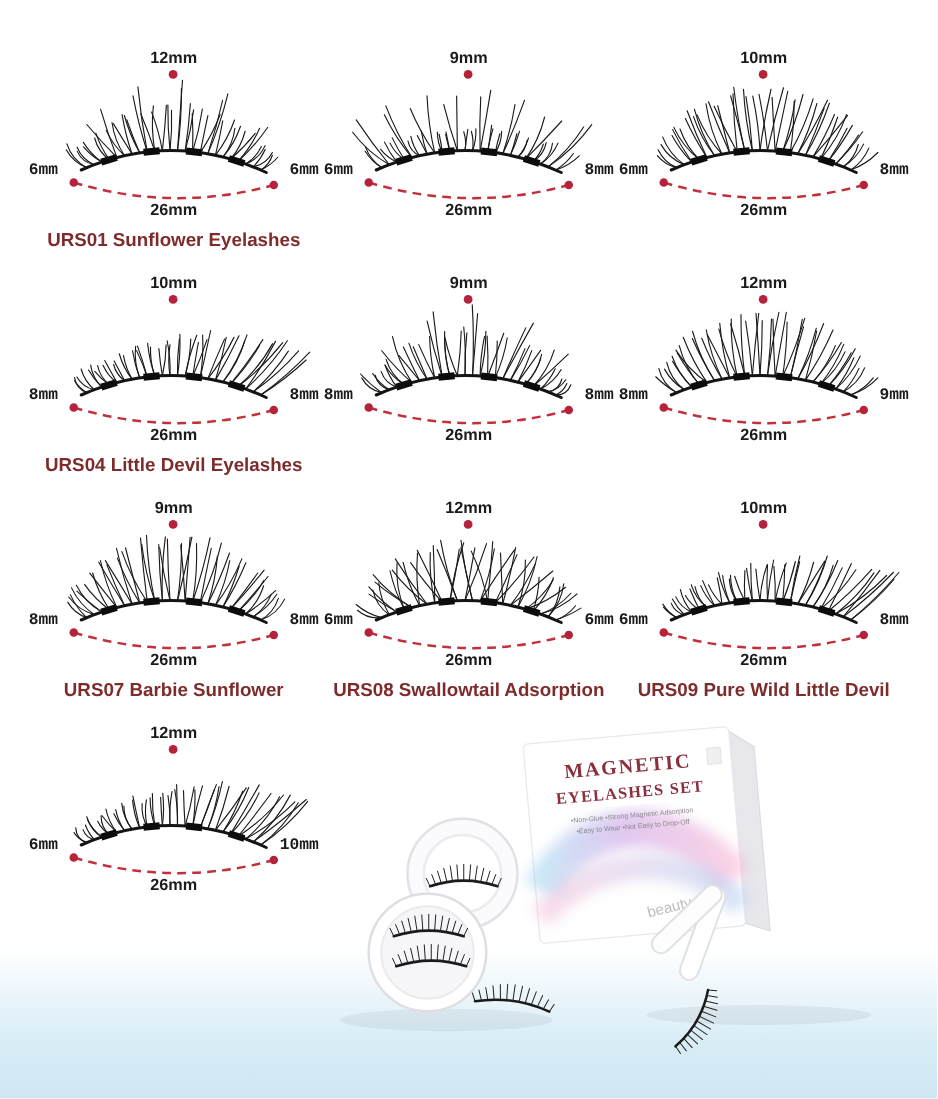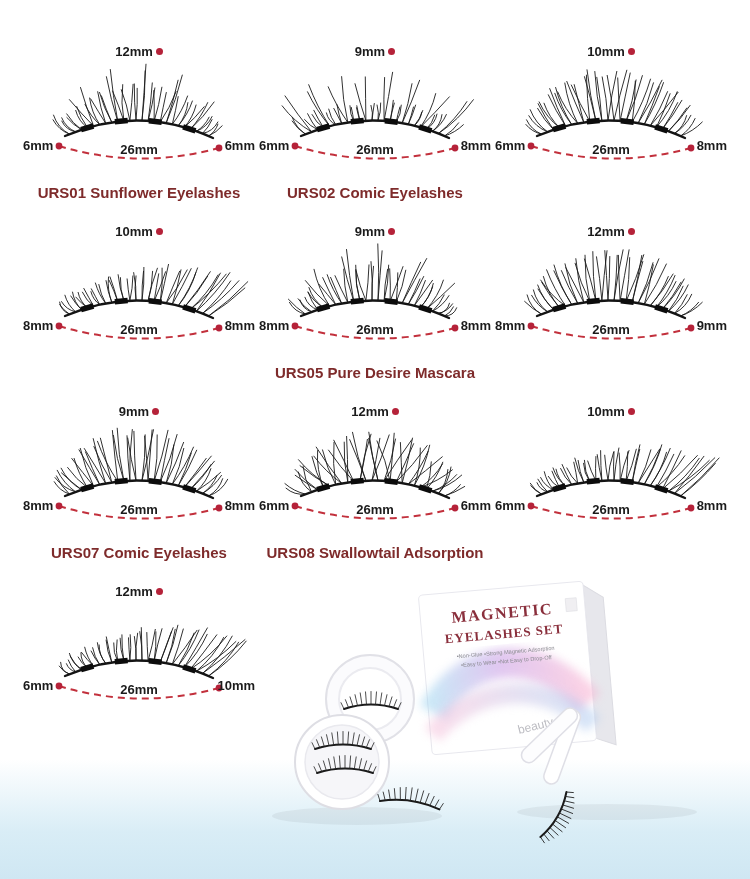--- a/index.html
+++ b/index.html
@@ -3,29 +3,29 @@
 <meta charset="utf-8">
 <style>
   html,body{margin:0;padding:0;background:#ffffff;}
   .page{position:relative;width:750px;height:879px;background:#ffffff;overflow:hidden;
         font-family:"Liberation Sans",sans-serif;}
   .bg-bottom{position:absolute;left:0;right:0;bottom:0;height:120px;
         background:linear-gradient(180deg,rgba(214,236,246,0) 0%,#d9edf6 60%,#cfe7f3 100%);}
   .grid{position:relative;display:grid;grid-template-columns:repeat(3,236px);
         justify-content:center;padding-top:38px;row-gap:4px;}
   .lash-item{width:236px;height:176px;display:flex;flex-direction:column;align-items:center;}
-  .top-label{display:flex;flex-direction:row;align-items:center;gap:3px;height:26px;}
+  .top-label{display:flex;flex-direction:column;align-items:center;gap:3px;height:26px;}
   .dot{width:7px;height:7px;border-radius:50%;background:#b52239;}
   .figure{position:relative;width:224px;height:112px;margin-top:2px;}
   .lash-svg{position:absolute;left:22px;top:0;width:180px;height:108px;overflow:visible;}
   .mm{font-size:13px;font-weight:700;color:#1b1b1b;white-space:nowrap;}
-  .side{position:absolute;top:72px;}
+  .side{position:absolute;top:62px;font-family:Liberation Mono, monospace;}
   .side.left{left:-4px;}
   .side.right{right:-4px;}
-  .width-label{position:absolute;left:50%;transform:translateX(-50%);top:76px;}
+  .width-label{position:absolute;left:50%;transform:translateX(-50%);top:94px;}
   .lash-name{font-size:15px;font-weight:700;color:#7e2b2b;margin-top:6px;white-space:nowrap;}
   .product-cell{position:relative;grid-column:2/4;height:176px;overflow:visible;}
   .product-svg{position:absolute;left:0;top:4px;width:470px;height:250px;overflow:visible;}
 </style>
 </head>
 <body>
 
 <div class="page">
   <div class="bg-bottom"></div>
 
@@ -163,21 +163,20 @@
             <path d="M99.8 54.8 L112.7 56.2" stroke="#0c0c0c" stroke-width="5.5" fill="none" stroke-linecap="butt"></path>
             <path d="M134.1 60.8 L146.5 64.8" stroke="#0c0c0c" stroke-width="5.5" fill="none" stroke-linecap="butt"></path>
             <path d="M10 80 Q90 104 170 82" stroke="#c2303c" stroke-width="2" fill="none" stroke-linecap="butt" stroke-dasharray="7 5"></path>
             <circle cx="10" cy="80" r="3.4" fill="#b52239"></circle>
             <circle cx="170" cy="82" r="3.4" fill="#b52239"></circle>
           </svg>
         <span class="mm side left">6mm</span>
         <span class="mm side right">8mm</span>
         <span class="mm width-label">26mm</span>
       </div>
-      <div class="lash-name">URS02 Comic Eyelashes</div>
     </div>
 
     <div class="lash-item">
       <div class="top-label">
         <span class="mm">10mm</span>
         <span class="dot"></span>
       </div>
       <div class="figure">
         <svg class="lash-svg" viewBox="0 0 180 108">
             <path d="M20.4 68.1 Q11.0 66.0 4.9 58.5" stroke="#1a1a1a" stroke-width="0.9" fill="none" stroke-linecap="round"></path>
@@ -304,20 +303,21 @@
             <path d="M99.8 54.8 L112.7 56.2" stroke="#0c0c0c" stroke-width="5.5" fill="none" stroke-linecap="butt"></path>
             <path d="M134.1 60.8 L146.5 64.8" stroke="#0c0c0c" stroke-width="5.5" fill="none" stroke-linecap="butt"></path>
             <path d="M10 80 Q90 104 170 82" stroke="#c2303c" stroke-width="2" fill="none" stroke-linecap="butt" stroke-dasharray="7 5"></path>
             <circle cx="10" cy="80" r="3.4" fill="#b52239"></circle>
             <circle cx="170" cy="82" r="3.4" fill="#b52239"></circle>
           </svg>
         <span class="mm side left">8mm</span>
         <span class="mm side right">8mm</span>
         <span class="mm width-label">26mm</span>
       </div>
+      <div class="lash-name">URS04 Little Devil Eyelashes</div>
     </div>
 
     <div class="lash-item">
       <div class="top-label">
         <span class="mm">9mm</span>
         <span class="dot"></span>
       </div>
       <div class="figure">
         <svg class="lash-svg" viewBox="0 0 180 108">
             <path d="M20.4 68.1 Q9.6 66.0 4.4 56.3" stroke="#1a1a1a" stroke-width="0.9" fill="none" stroke-linecap="round"></path>
@@ -374,21 +374,20 @@
             <path d="M99.8 54.8 L112.7 56.2" stroke="#0c0c0c" stroke-width="5.5" fill="none" stroke-linecap="butt"></path>
             <path d="M134.1 60.8 L146.5 64.8" stroke="#0c0c0c" stroke-width="5.5" fill="none" stroke-linecap="butt"></path>
             <path d="M10 80 Q90 104 170 82" stroke="#c2303c" stroke-width="2" fill="none" stroke-linecap="butt" stroke-dasharray="7 5"></path>
             <circle cx="10" cy="80" r="3.4" fill="#b52239"></circle>
             <circle cx="170" cy="82" r="3.4" fill="#b52239"></circle>
           </svg>
         <span class="mm side left">8mm</span>
         <span class="mm side right">8mm</span>
         <span class="mm width-label">26mm</span>
       </div>
-      <div class="lash-name">URS05 Pure Desire Mascara</div>
     </div>
 
     <div class="lash-item">
       <div class="top-label">
         <span class="mm">12mm</span>
         <span class="dot"></span>
       </div>
       <div class="figure">
         <svg class="lash-svg" viewBox="0 0 180 108">
             <path d="M20.4 68.1 Q11.1 62.9 3.6 55.4" stroke="#1a1a1a" stroke-width="0.9" fill="none" stroke-linecap="round"></path>
@@ -515,21 +514,21 @@
             <path d="M99.8 54.8 L112.7 56.2" stroke="#0c0c0c" stroke-width="5.5" fill="none" stroke-linecap="butt"></path>
             <path d="M134.1 60.8 L146.5 64.8" stroke="#0c0c0c" stroke-width="5.5" fill="none" stroke-linecap="butt"></path>
             <path d="M10 80 Q90 104 170 82" stroke="#c2303c" stroke-width="2" fill="none" stroke-linecap="butt" stroke-dasharray="7 5"></path>
             <circle cx="10" cy="80" r="3.4" fill="#b52239"></circle>
             <circle cx="170" cy="82" r="3.4" fill="#b52239"></circle>
           </svg>
         <span class="mm side left">8mm</span>
         <span class="mm side right">8mm</span>
         <span class="mm width-label">26mm</span>
       </div>
-      <div class="lash-name">URS07 Comic Eyelashes</div>
+      <div class="lash-name">URS07 Barbie Sunflower</div>
     </div>
 
     <div class="lash-item">
       <div class="top-label">
         <span class="mm">12mm</span>
         <span class="dot"></span>
       </div>
       <div class="figure">
         <svg class="lash-svg" viewBox="0 0 180 108">
             <path d="M20.4 68.1 Q9.4 69.5 1.0 62.2" stroke="#1a1a1a" stroke-width="0.9" fill="none" stroke-linecap="round"></path>
@@ -657,20 +656,21 @@
             <path d="M99.8 54.8 L112.7 56.2" stroke="#0c0c0c" stroke-width="5.5" fill="none" stroke-linecap="butt"></path>
             <path d="M134.1 60.8 L146.5 64.8" stroke="#0c0c0c" stroke-width="5.5" fill="none" stroke-linecap="butt"></path>
             <path d="M10 80 Q90 104 170 82" stroke="#c2303c" stroke-width="2" fill="none" stroke-linecap="butt" stroke-dasharray="7 5"></path>
             <circle cx="10" cy="80" r="3.4" fill="#b52239"></circle>
             <circle cx="170" cy="82" r="3.4" fill="#b52239"></circle>
           </svg>
         <span class="mm side left">6mm</span>
         <span class="mm side right">8mm</span>
         <span class="mm width-label">26mm</span>
       </div>
+      <div class="lash-name">URS09 Pure Wild Little Devil</div>
     </div>
 
     <div class="lash-item">
       <div class="top-label">
         <span class="mm">12mm</span>
         <span class="dot"></span>
       </div>
       <div class="figure">
         <svg class="lash-svg" viewBox="0 0 180 108">
             <path d="M20.4 68.1 Q14.0 65.8 10.2 60.1" stroke="#1a1a1a" stroke-width="0.9" fill="none" stroke-linecap="round"></path>

